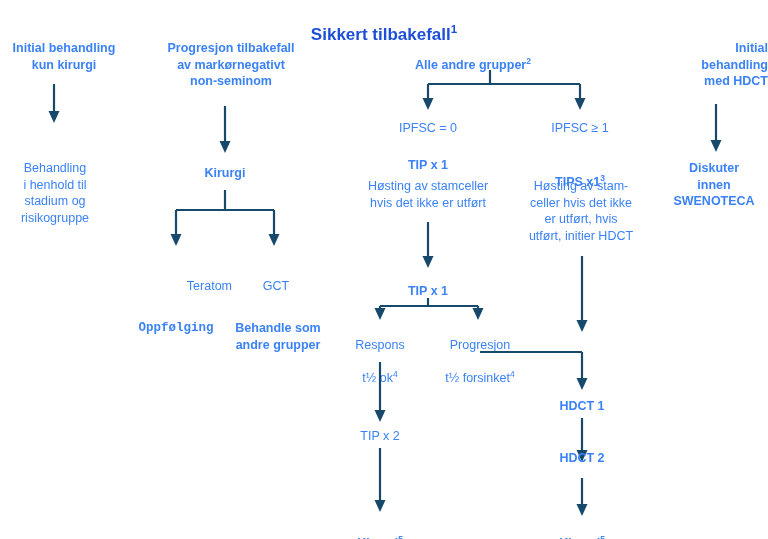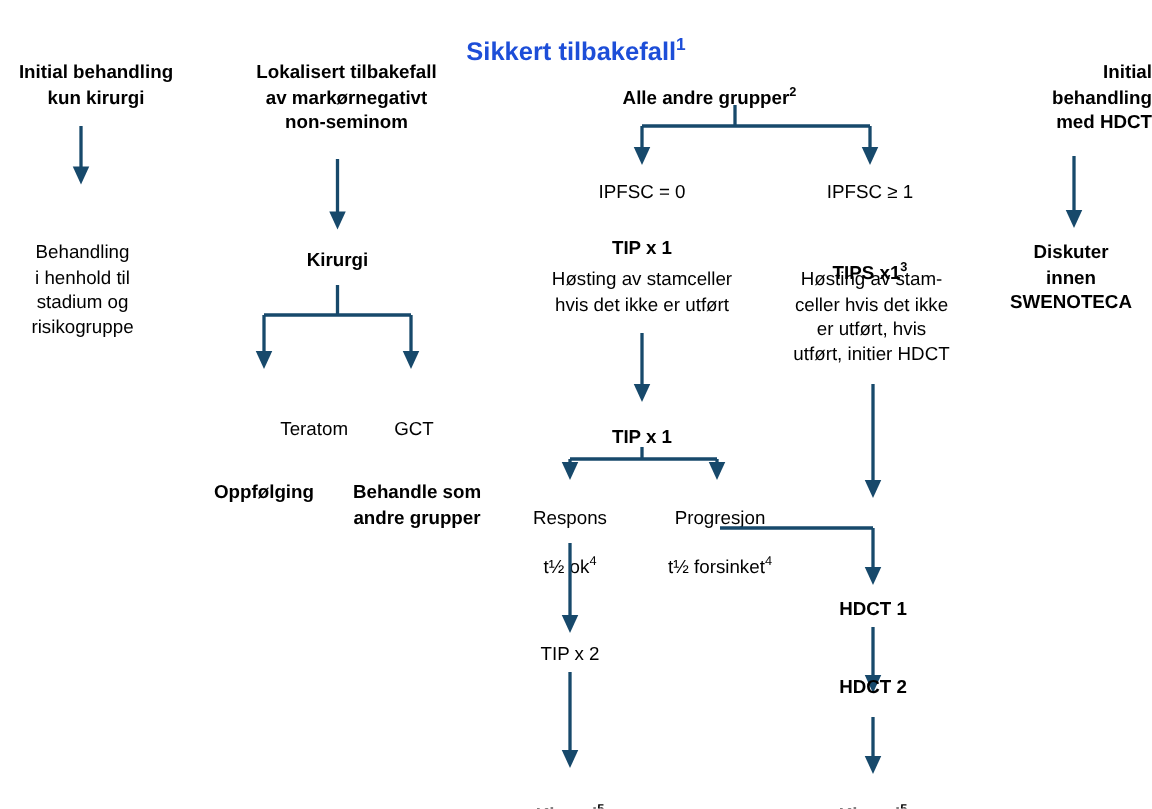--- a/index.html
+++ b/index.html
@@ -18,21 +18,21 @@
   #canvas {
     position: relative;
     width: 768px;
     height: 539px;
   }
   .node {
     position: absolute;
     text-align: center;
     line-height: 1.32;
     font-size: 12.5px;
-    color: #000000;
+    color: #3b82f6;
     white-space: pre-line;
   }
   .title {
     font-size: 17px;
     font-weight: bold;
     color: #1d4ed8;
   }
   .bold {
     font-weight: bold;
   }
@@ -54,21 +54,21 @@
 
 <div id="canvas">
 
   <div class="node title" style="left:0; top:2px; width:768px;">
     <span>Sikkert tilbakefall</span><sup>1</sup>
   </div>
 
   <div class="node bold" style="left:0px; top:40px; width:128px;">Initial behandling
 kun kirurgi</div>
 
-  <div class="node bold" style="left:150px; top:40px; width:162px;">Lokalisert tilbakefall
+  <div class="node bold" style="left:150px; top:40px; width:162px;">Progresjon tilbakefall
 av markørnegativt
 non-seminom</div>
 
   <div class="node bold" style="left:360px; top:40px; width:226px;">
     <span>Alle andre grupper</span><sup>2</sup>
   </div>
 
   <div class="node bold" style="left:664px; top:40px; width:104px;text-align:right;">Initial
 behandling
 med HDCT</div>
@@ -101,21 +101,21 @@
       <line x1="16" y1="20" x2="16" y2="46" stroke="#17496b" stroke-width="2.2"></line>
       <line x1="114" y1="20" x2="114" y2="46" stroke="#17496b" stroke-width="2.2"></line>
       <polygon points="16,56 10.5,44 21.5,44" fill="#17496b"></polygon>
       <polygon points="114,56 108.5,44 119.5,44" fill="#17496b"></polygon>
     </svg>
   </div>
 
   <div class="node" style="left:152px; top:278px; width:80px;text-align:right;">Teratom</div>
   <div class="node" style="left:236px; top:278px; width:80px;">GCT</div>
 
-  <div class="node bold" style="left:128px; top:320px; width:96px;">Oppfølging</div>
+  <div class="node bold" style="left:128px; top:320px; width:96px;font-family:Liberation Mono, monospace;">Oppfølging</div>
   <div class="node bold" style="left:222px; top:320px; width:112px;">Behandle som
 andre grupper</div>
 
   <div class="arrow" style="left:400px; top:70px;">
     <svg width="200" height="46" viewBox="0 0 200 46">
       <line x1="90" y1="0" x2="90" y2="14" stroke="#17496b" stroke-width="2.2"></line>
       <line x1="28" y1="14" x2="180" y2="14" stroke="#17496b" stroke-width="2.2"></line>
       <line x1="28" y1="14" x2="28" y2="30" stroke="#17496b" stroke-width="2.2"></line>
       <line x1="180" y1="14" x2="180" y2="30" stroke="#17496b" stroke-width="2.2"></line>
       <polygon points="28,40 22.5,28 33.5,28" fill="#17496b"></polygon>

